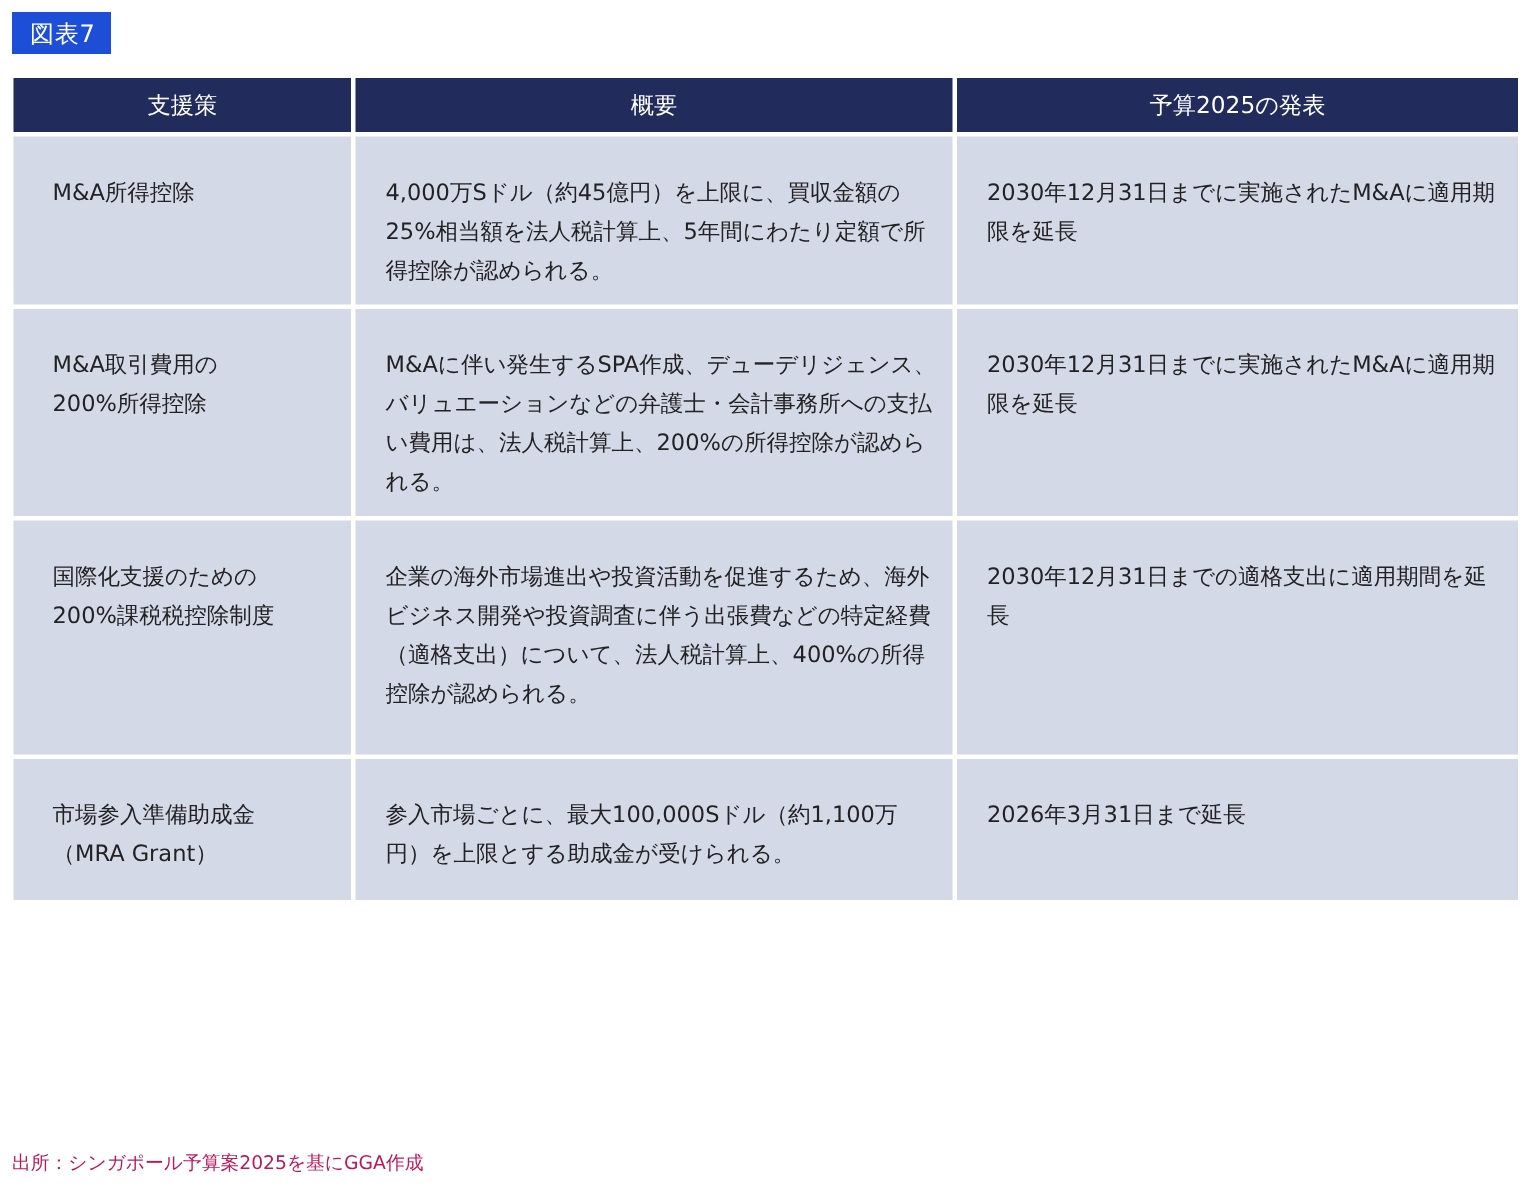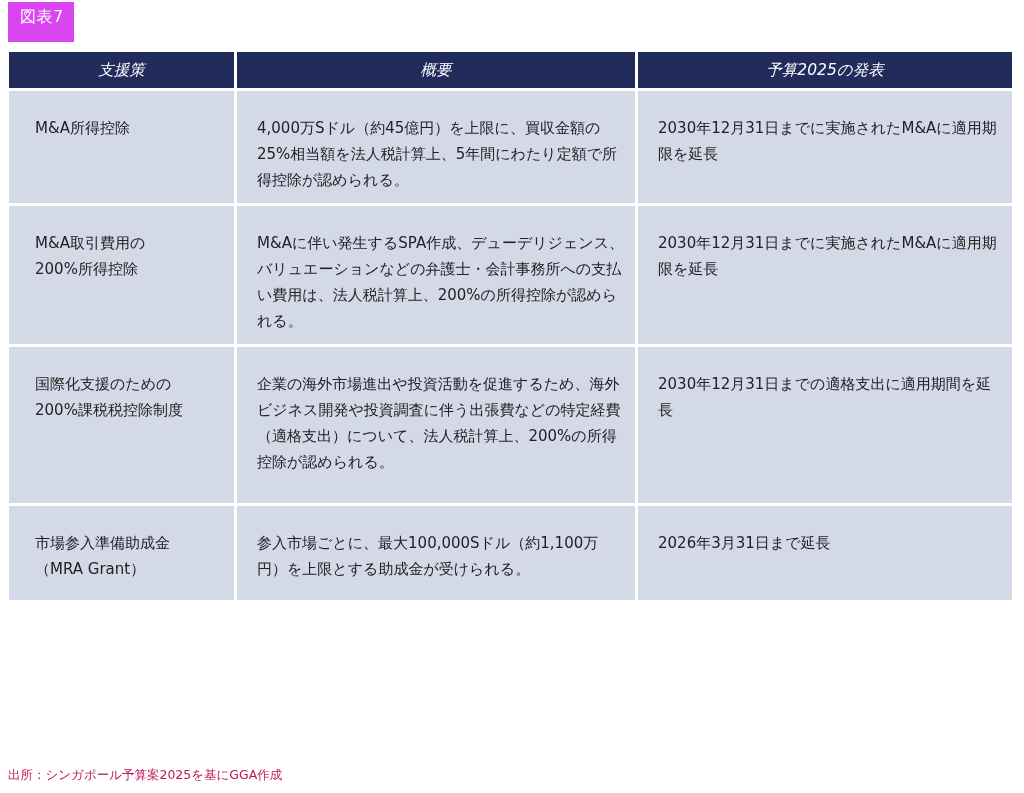--- a/index.html
+++ b/index.html
@@ -1,25 +1,25 @@
 <!DOCTYPE html>
 <html><head>
 <meta charset="utf-8">
 <style>
   html, body { margin:0; padding:0; background:#ffffff; }
   body { width:1024px; height:793px; position:relative; overflow:hidden;
          font-family:"DejaVu Sans", "Liberation Sans", sans-serif; color:#222; }
   .title-row { position:absolute; left:8px; top:6px; height:32px; display:flex; align-items:center; }
-  .fig-label { background:#d946ef; color:#fff; font-size:16px; height:40px; line-height:30px;
+  .fig-label { background:#1d4ed8; color:#fff; font-size:16px; height:28px; line-height:30px;
                padding:0 10px 0 12px; letter-spacing:0.5px; }
   .fig-title { font-size:21px; margin-left:12px; color:#111; font-weight:500; }
   table.main { position:absolute; left:6px; top:49px; width:1006px; border-collapse:separate;
                border-spacing:3px; background:#ffffff; table-layout:fixed; }
   table.main th { background:#212b5c; color:#fff; font-weight:normal; font-size:15.5px;
-                  height:36px; text-align:center; padding:0;font-style:italic; }
+                  height:36px; text-align:center; padding:0; }
   table.main td { background:#d4d9e8; font-size:15px; line-height:26px; vertical-align:top;
                   padding:24px 14px 10px 26px; color:#222; white-space:pre-line; }
   table.main td.c2, table.main td.c3 { padding-left:20px; padding-right:10px;margin-left:16px; }
   .source { position:absolute; left:8px; top:767px; font-size:12.5px; color:#be185d; }
 </style>
 </head>
 <body>
 
 <div class="title-row">
   <span class="fig-label">図表7</span>
@@ -46,21 +46,21 @@
     </tr>
     <tr style="height:119px">
       <td class="c1">M&amp;A取引費用の
 200%所得控除</td>
       <td class="c2">M&amp;Aに伴い発生するSPA作成、デューデリジェンス、バリュエーションなどの弁護士・会計事務所への支払い費用は、法人税計算上、200%の所得控除が認められる。</td>
       <td class="c3">2030年12月31日までに実施されたM&amp;Aに適用期限を延長</td>
     </tr>
     <tr style="height:156px">
       <td class="c1">国際化支援のための
 200%課税税控除制度</td>
-      <td class="c2">企業の海外市場進出や投資活動を促進するため、海外ビジネス開発や投資調査に伴う出張費などの特定経費（適格支出）について、法人税計算上、200%の所得控除が認められる。</td>
+      <td class="c2">企業の海外市場進出や投資活動を促進するため、海外ビジネス開発や投資調査に伴う出張費などの特定経費（適格支出）について、法人税計算上、400%の所得控除が認められる。</td>
       <td class="c3">2030年12月31日までの適格支出に適用期間を延長</td>
     </tr>
     <tr style="height:94px">
       <td class="c1">市場参入準備助成金
 （MRA Grant）</td>
       <td class="c2">参入市場ごとに、最大100,000Sドル（約1,100万円）を上限とする助成金が受けられる。</td>
       <td class="c3">2026年3月31日まで延長</td>
     </tr>
   </tbody>
 </table>

